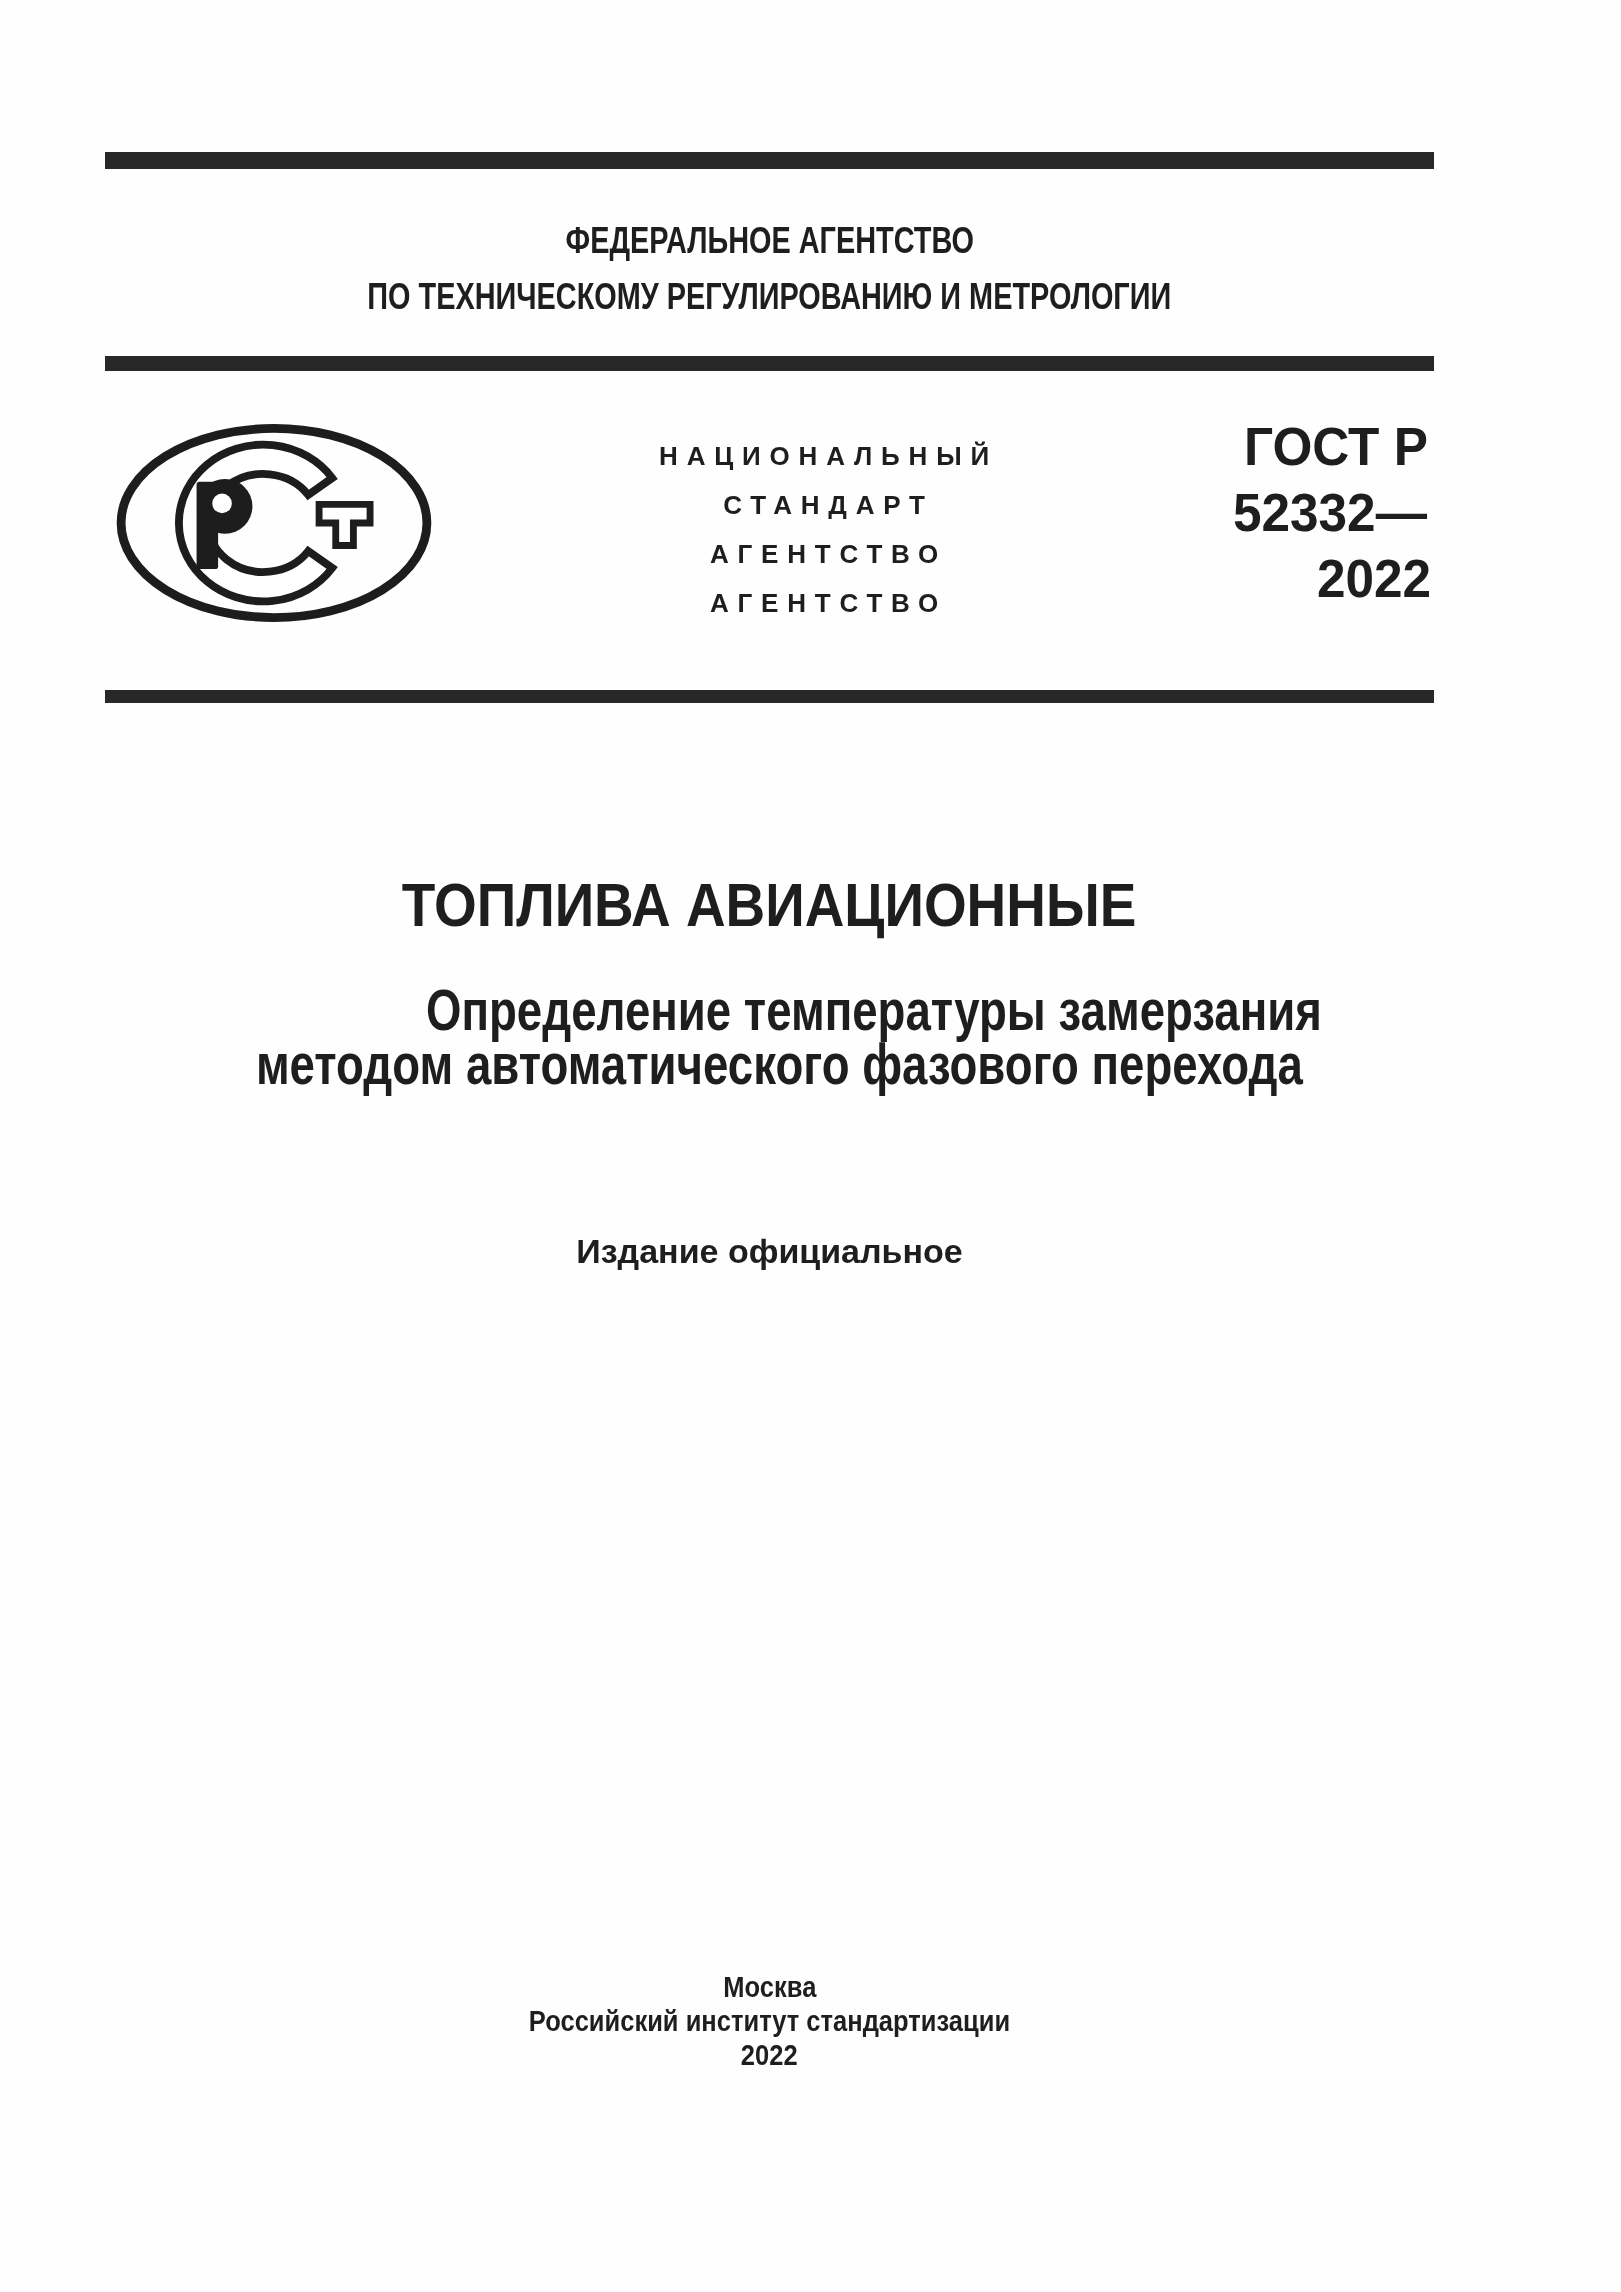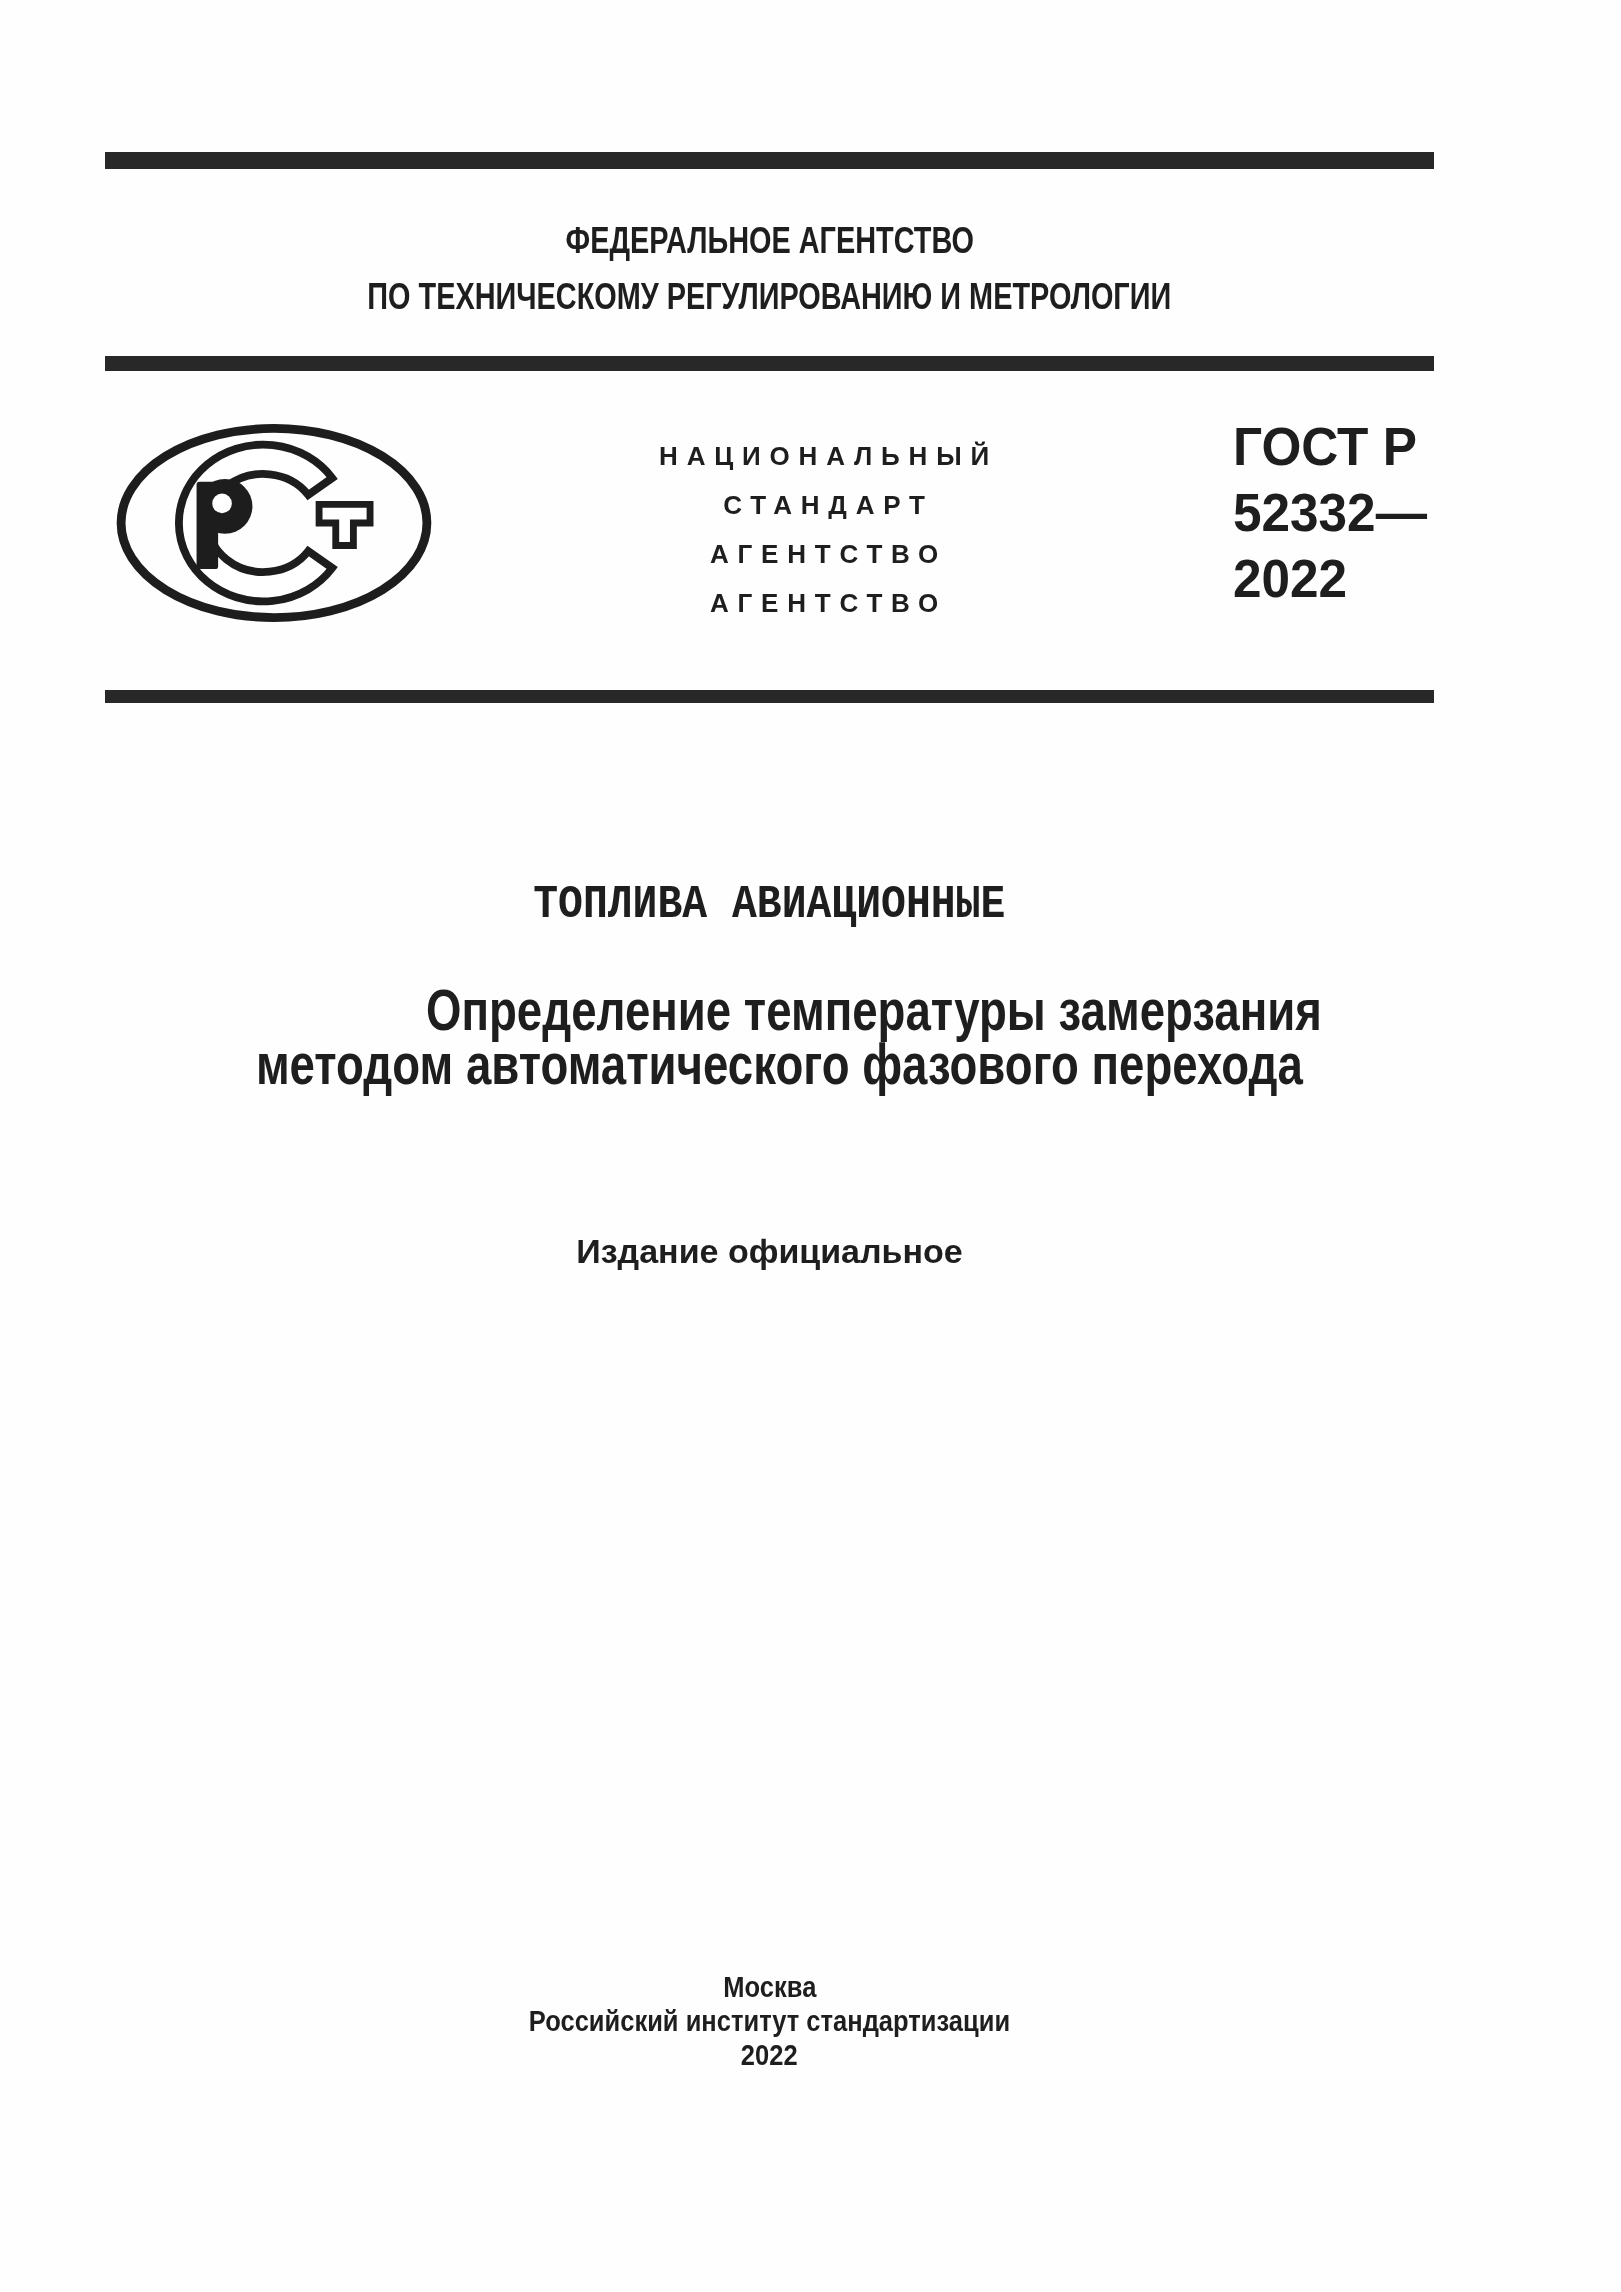--- a/index.html
+++ b/index.html
@@ -69,34 +69,34 @@
   .std-name .line { display: block; }
 
   .designation {
     position: absolute;
     left: 1233px;
     top: 413px;
     font-weight: bold;
     font-size: 54px;
     line-height: 66px;
     white-space: nowrap;
+    text-align: right;
   }
   .designation .line { display: block; }
 
   .doc-title {
     position: absolute;
     left: 105px;
     top: 875px;
     width: 1329px;
     text-align: center;
     font-weight: bold;
-    font-size: 46px;
+    font-size: 61px;
     line-height: 61px;
     white-space: nowrap;
-    font-family: Liberation Mono, monospace;
   }
   .doc-subtitle {
     position: absolute;
     left: 105px;
     top: 983px;
     width: 1329px;
     text-align: right;
     font-weight: bold;
     font-size: 57px;
     line-height: 54px;

